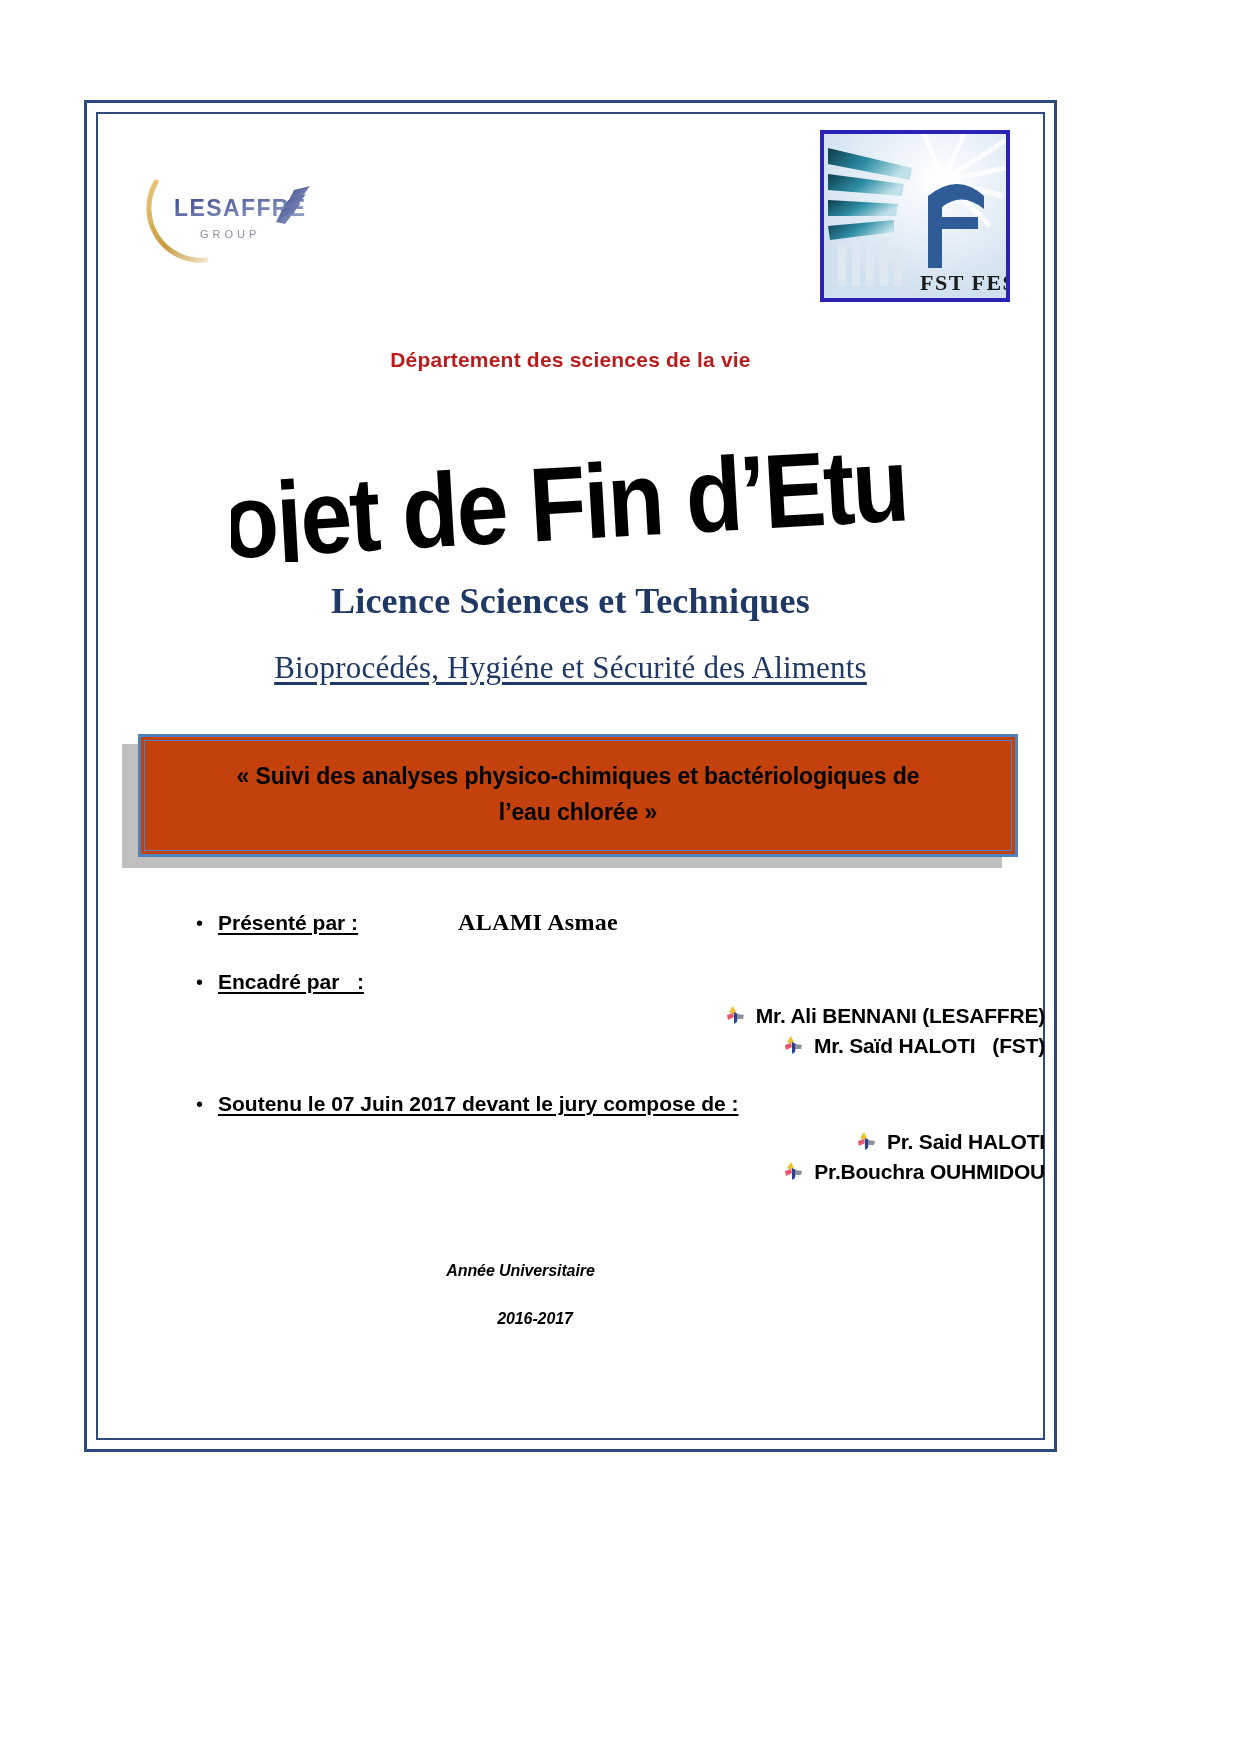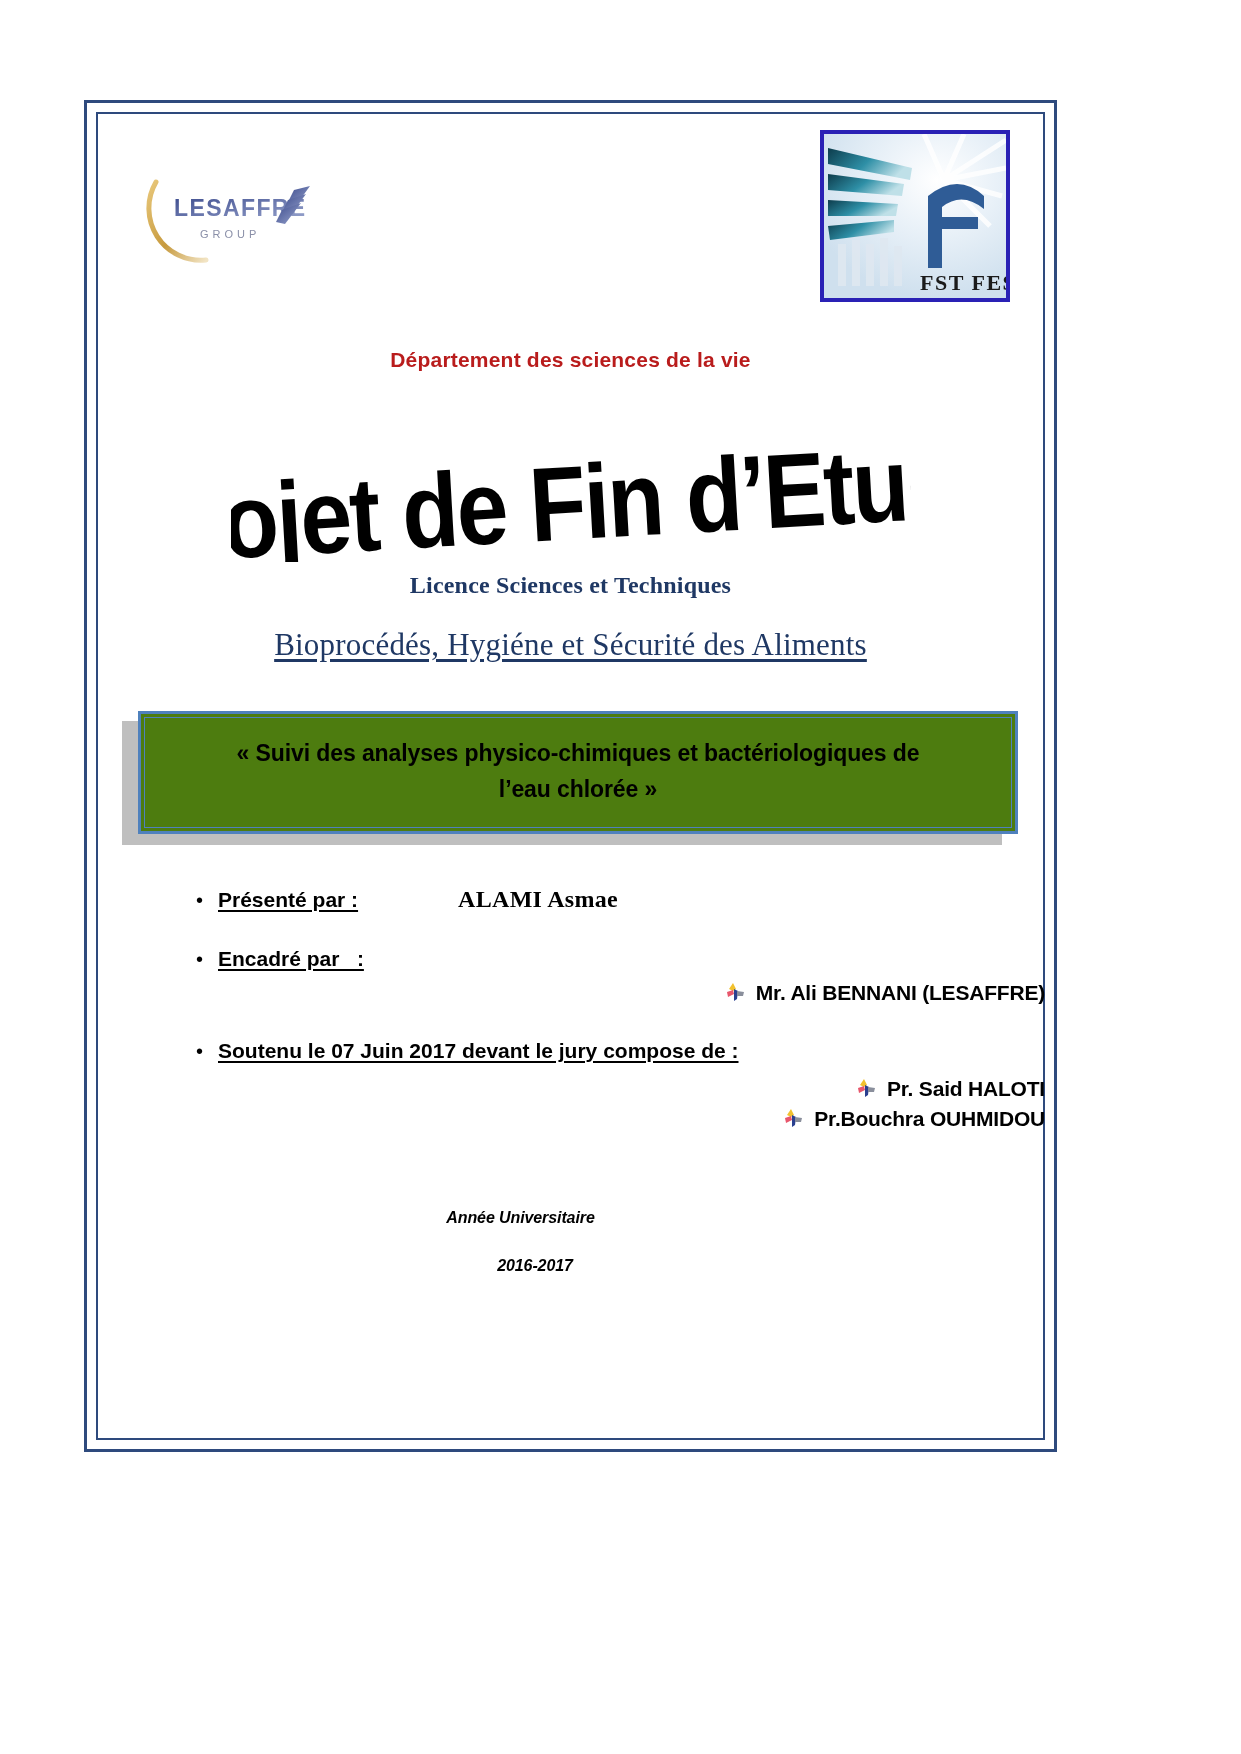--- a/index.html
+++ b/index.html
@@ -110,25 +110,25 @@
   .pfe-wrap {
     margin-top: 72px;
     text-align: center;
     height: 120px;
     position: relative;
   }
   .pfe-svg { display: block; margin: 0 auto; }
 
   
   .diploma {
-    margin-top: 8px;
+    margin-top: 16px;
     text-align: center;
     font-family: "Liberation Serif", serif;
     font-weight: bold;
-    font-size: 24px;
+    font-size: 36px;
     color: #1f3864;
     letter-spacing: 0.2px;
   }
   .specialty {
     margin-top: 28px;
     text-align: center;
     font-family: "Liberation Serif", serif;
     font-weight: normal;
     font-size: 31px;
     color: #1f3864;
@@ -150,21 +150,21 @@
     top: 10px;
     width: 880px;
     height: 124px;
     background: #bfbfbf;
   }
   .subject-box {
     position: relative;
     width: 880px;
     margin-left: 8px;
     border: 3px solid #4f81bd;
-    background: #4d7c0f;
+    background: #c2410c;
     box-sizing: border-box;
     padding: 3px;
   }
   .subject-box-inner {
     border: 1px solid #4f81bd;
     padding: 18px 40px 20px 40px;
     text-align: center;
   }
   .subject-text {
     font-family: "Liberation Sans", sans-serif;
@@ -381,20 +381,31 @@
       <div class="sub-item">
         <span class="marker-icon">
           <svg width="24" height="24" viewBox="0 0 24 24" xmlns="http://www.w3.org/2000/svg">
             <path d="M10 2 L13 8 L10 10 L6 8 Z" fill="#f2c12e"></path>
             <path d="M4 11 L10 9 L11 13 L5 16 Z" fill="#e8576c"></path>
             <path d="M11 8 L15 10 L14 18 L11 20 Z" fill="#2a3f8f"></path>
             <path d="M14 10 L21 11 L20 15 L14 15 Z" fill="#8a8f9c"></path>
           </svg>
         </span>
         <span class="sub-item-text">Mr. Ali BENNANI (LESAFFRE)</span>
+      </div>
+      <div class="sub-item">
+        <span class="marker-icon">
+          <svg width="24" height="24" viewBox="0 0 24 24" xmlns="http://www.w3.org/2000/svg">
+            <path d="M10 2 L13 8 L10 10 L6 8 Z" fill="#f2c12e"></path>
+            <path d="M4 11 L10 9 L11 13 L5 16 Z" fill="#e8576c"></path>
+            <path d="M11 8 L15 10 L14 18 L11 20 Z" fill="#2a3f8f"></path>
+            <path d="M14 10 L21 11 L20 15 L14 15 Z" fill="#8a8f9c"></path>
+          </svg>
+        </span>
+        <span class="sub-item-text">Mr. Saïd HALOTI   (FST)</span>
       </div>
     </div>
 
     <div class="info-row jury-head">
       <span class="bullet-dot">•</span>
       <span class="label-underline">Soutenu le 07 Juin 2017 devant le jury compose de :</span>
     </div>
 
     <div class="jury-list">
       <div class="sub-item">

